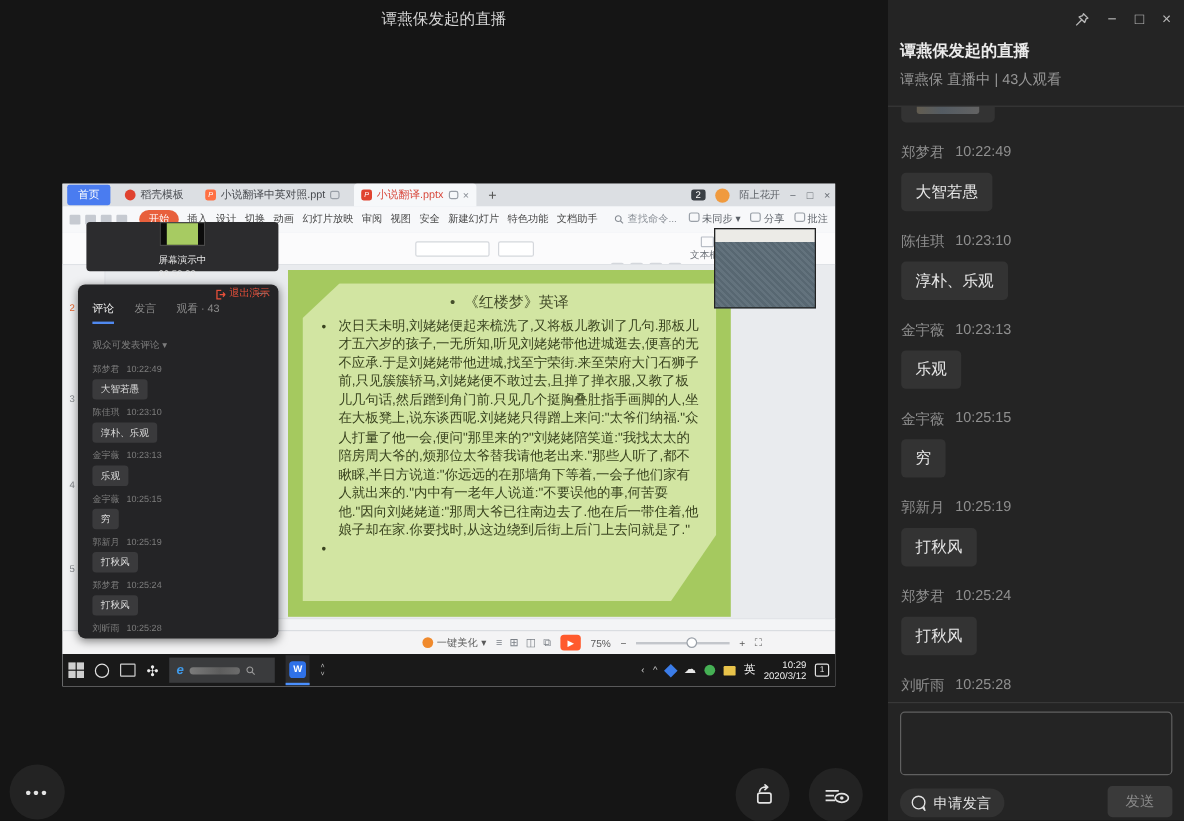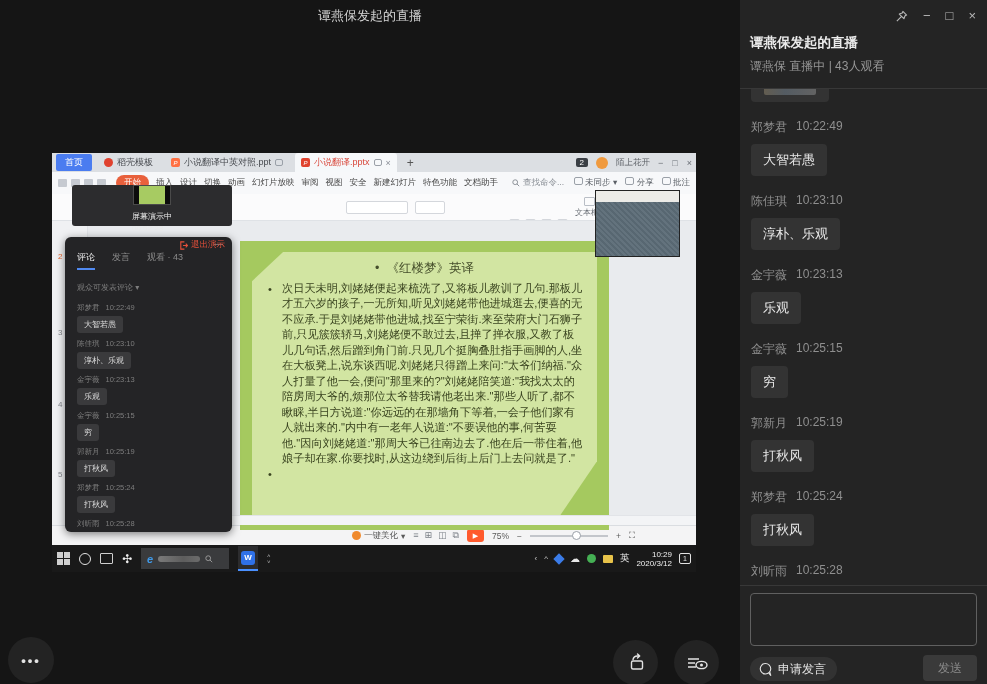--- a/index.html
+++ b/index.html
@@ -76,21 +76,21 @@
     color:#e8503a; font-size:8.5px; cursor:pointer; }
 
   
   .canvas { position:relative; height:304px; background:#e9ebee; }
   .thumbs { position:absolute; left:0; top:0; width:36px; height:100%; background:#f0f1f3;
     border-right:1px solid #e0e2e6; }
   .tnum { position:absolute; left:6px; font-size:8px; color:#84878c; }
   .tnum.cur { color:#e8642c; }
 
   
-  .slide { position:absolute; left:188px; top:20px; width:369px; height:289px;
+  .slide { position:absolute; left:188px; top:4px; width:369px; height:289px;
     background:#a5c95f; }
   .slide-inner { position:absolute; left:12px; top:11px; right:12px; bottom:13px;
     background:#d2e5a2;
     clip-path:polygon(0 11%, 9% 0, 100% 0, 100% 79%, 89% 100%, 0 100%); }
   .slide-title { text-align:center; margin-top:8px; font-size:12.5px; color:#454e2b; }
   .slide-body { position:relative; margin:4px 12px 0 30px; font-size:11.2px;
     line-height:1.38; color:#39431f; }
   .slide-body .bullet { position:absolute; left:-14px; top:1px; }
   .slide-endbullet { margin:2px 0 0 16px; font-size:11px; color:#39431f; }
   .notes-strip { position:absolute; left:36px; right:0; bottom:0; height:10px;

